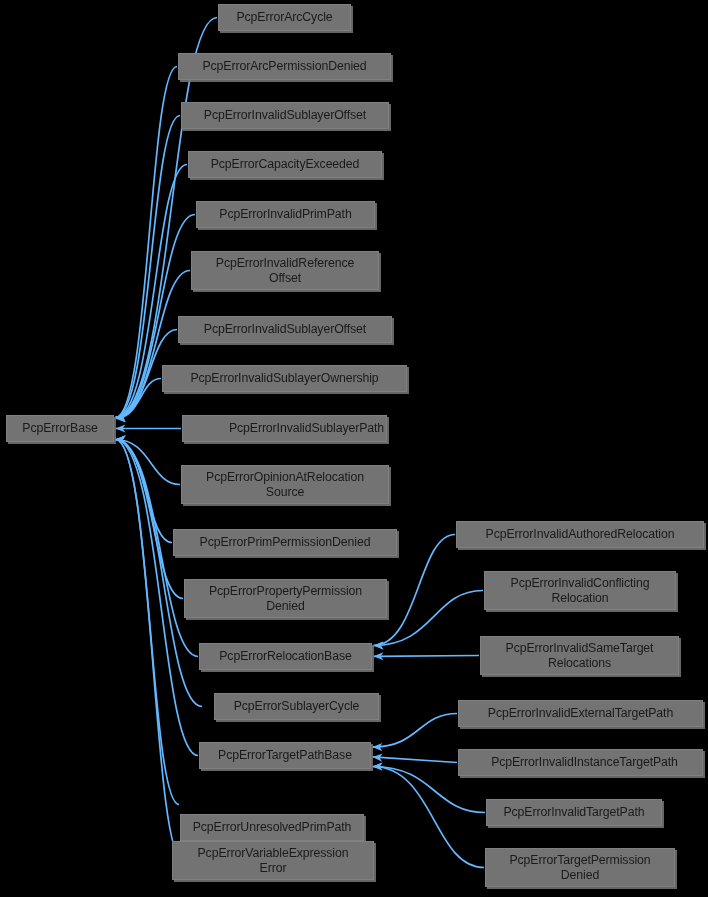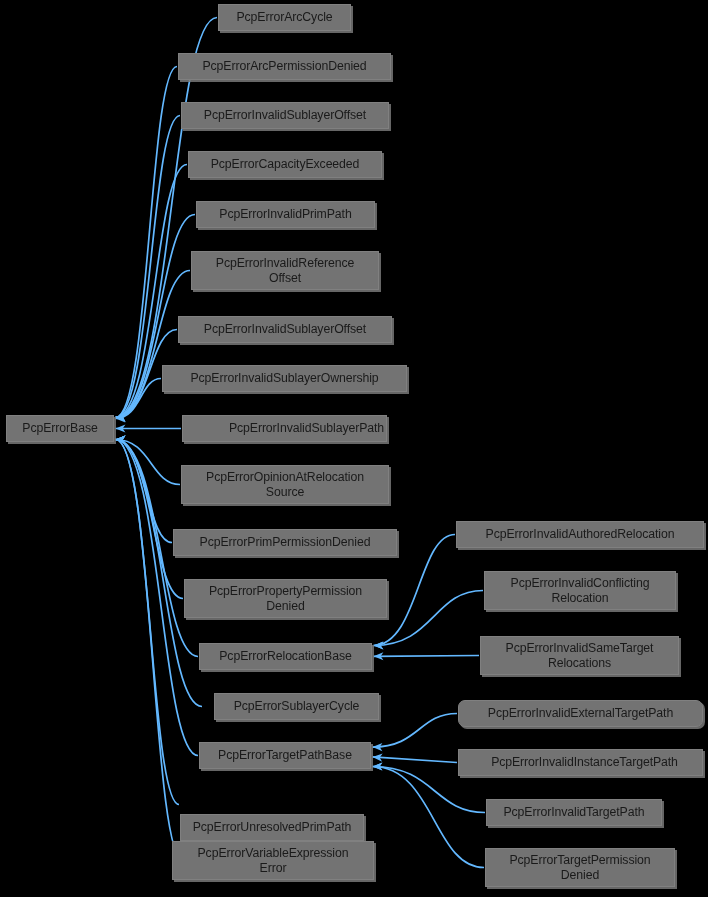--- a/index.html
+++ b/index.html
@@ -97,18 +97,18 @@
     <div class="node" style="left: 214px; top: 693px; width: 165px; height: 27px;">PcpErrorSublayerCycle</div>
     <div class="node" style="left: 199px; top: 742px; width: 172px; height: 27px;">PcpErrorTargetPathBase</div>
     <div class="node" style="left: 180px; top: 791px; width: 184px; height: 27px; margin-top: 23px;">PcpErrorUnresolvedPrimPath</div>
     <div class="node" style="left: 172px; top: 841px; width: 202px; height: 39px;">PcpErrorVariableExpression
 Error</div>
     <div class="node" style="left: 456px; top: 521px; width: 248px; height: 27px;">PcpErrorInvalidAuthoredRelocation</div>
     <div class="node" style="left: 484px; top: 571px; width: 192px; height: 39px;">PcpErrorInvalidConflicting
 Relocation</div>
     <div class="node" style="left: 480px; top: 636px; width: 199px; height: 39px;">PcpErrorInvalidSameTarget
 Relocations</div>
-    <div class="node" style="left: 458px; top: 700px; width: 245px; height: 27px; border-radius: 7px;">PcpErrorInvalidExternalTargetPath</div>
+    <div class="node" style="left: 458px; top: 700px; width: 245px; height: 27px;">PcpErrorInvalidExternalTargetPath</div>
     <div class="node" style="left: 458px; top: 749px; width: 245px; height: 27px; padding-left: 8px;">PcpErrorInvalidInstanceTargetPath</div>
     <div class="node" style="left: 486px; top: 799px; width: 176px; height: 27px;">PcpErrorInvalidTargetPath</div>
     <div class="node" style="left: 485px; top: 848px; width: 190px; height: 39px;">PcpErrorTargetPermission
 Denied</div>
   </div>
 
 </body></html>

